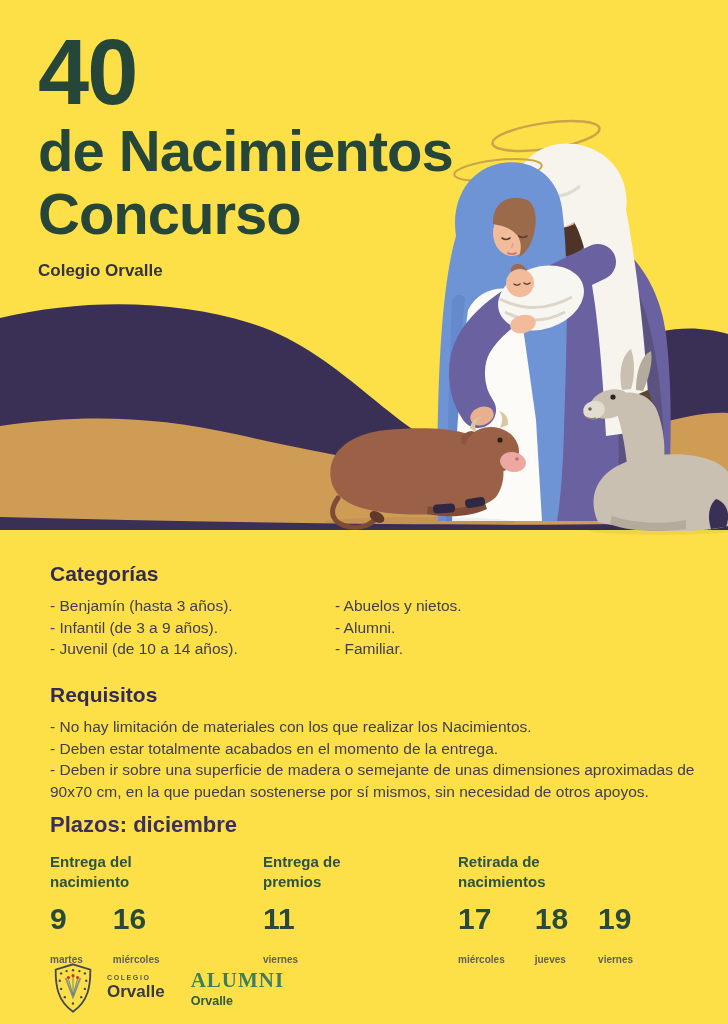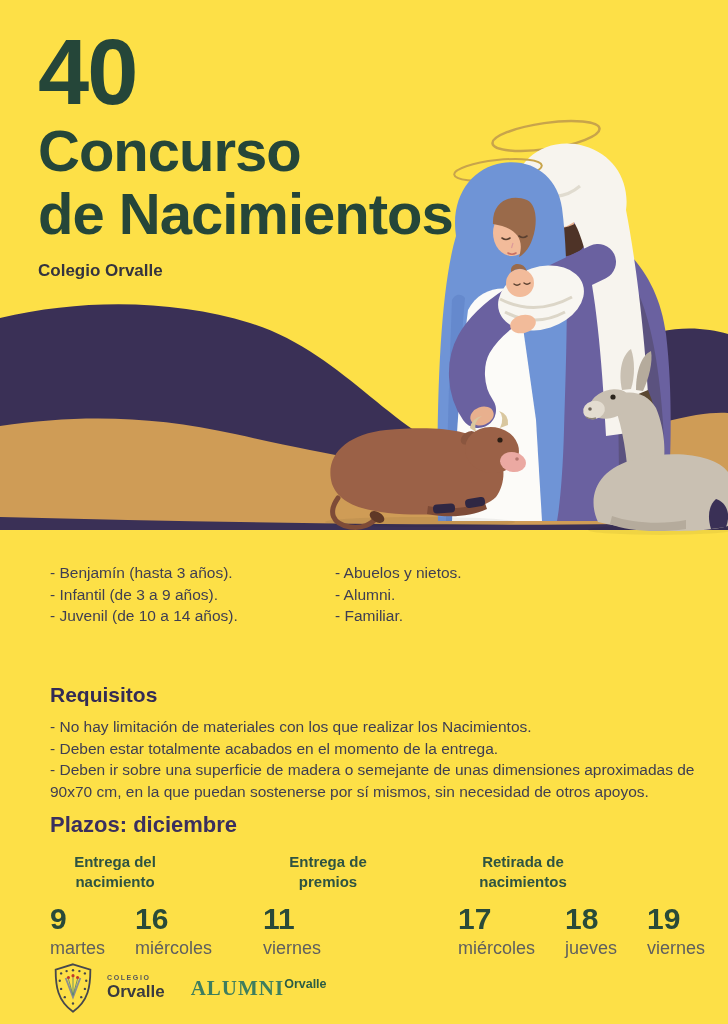--- a/index.html
+++ b/index.html
@@ -23,44 +23,44 @@
   .cat-col2{width:260px;}
   .requisitos{position:absolute;left:50px;top:683px;width:660px;z-index:3;}
   
   .plazos{position:absolute;left:50px;top:812px;width:640px;z-index:3;}
   .plazos-heading{font-size:22px;font-weight:700;color:#3a2f5e;margin:0 0 14px 0;}
   .plazo-cols{display:flex;}
   .plazo-col{display:flex;flex-direction:column;}
   .plazo-col.c1{width:213px;}
   .plazo-col.c2{width:195px;}
   .plazo-col.c3{width:220px;}
-  .plazo-label{font-size:15px;font-weight:700;color:#2e5342;line-height:1.32;width:130px;text-align:center;}
+  .plazo-label{font-size:15px;font-weight:700;color:#2e5342;line-height:1.32;width:130px;}
   .date-row{display:flex;gap:30px;margin-top:12px;}
   .date-group{display:flex;flex-direction:column;}
   .date-day{font-size:30px;font-weight:700;color:#294a39;line-height:1;}
-  .date-weekday{font-size:18px;color:#5f5f5f;margin-top:4px;}
+  .date-weekday{font-size:10px;color:#5f5f5f;margin-top:20px;font-weight:bold;}
   
   .footer{position:absolute;left:52px;top:962px;display:flex;align-items:center;z-index:3;}
   .shield{width:42px;height:52px;}
   .colegio-block{margin-left:13px;display:flex;flex-direction:column;justify-content:center;}
   .colegio-label{font-size:7px;letter-spacing:1.6px;color:#55575c;font-weight:700;}
   .colegio-name{font-size:17px;font-weight:700;color:#3a3b40;margin-top:1px;}
-  .alumni-block{margin-left:26px;display:flex;flex-direction:row;}
+  .alumni-block{margin-left:26px;display:flex;flex-direction:column;}
   .alumni-label{font-family:"Liberation Serif",serif;font-size:21px;font-weight:700;color:#3e7e5e;letter-spacing:1px;}
   .alumni-name{font-size:12.5px;font-weight:700;color:#2c5c44;margin-top:1px;}
 </style>
 </head>
 <body>
 
 <div class="page">
 
   <div class="title-block">
     <div class="title-number">40</div>
+    <div class="title-line">de Nacimientos</div>
     <div class="title-line">Concurso</div>
-    <div class="title-line">de Nacimientos</div>
     <div class="subtitle">Colegio Orvalle</div>
   </div>
 
   <svg class="hero-art" viewBox="0 0 728 560" aria-hidden="true">
 
     <path d="M0,318 C85,298 175,300 250,323 C345,352 398,442 472,457 C532,469 565,372 628,343 C668,324 702,327 728,334 L728,530 L0,530 Z" fill="#3a3056"></path>
 
     <path d="M0,426 C80,414 155,416 235,434 C325,454 385,466 455,469 C545,473 605,441 662,423 C692,414 715,412 728,413 L728,522 C520,528 250,523 0,517 Z" fill="#cf9c56"></path>
 
     <g>
@@ -134,20 +134,21 @@
       <path d="M716,499 C727,503 731,514 726,527 L711,529 C707,516 709,505 716,499 Z" fill="#3a3056"></path>
       <ellipse cx="610" cy="404" rx="21" ry="14" fill="#c9c0b2" transform="rotate(-18 610 404)"></ellipse>
       <ellipse cx="594" cy="410" rx="11" ry="9" fill="#e3dcd0" transform="rotate(-15 594 410)"></ellipse>
       <circle cx="590" cy="409" r="1.8" fill="#6b6258"></circle>
       <path d="M586,417 q5,3 10,1" fill="none" stroke="#8d8478" stroke-width="1.4"></path>
       <circle cx="613" cy="397" r="2.6" fill="#2a241c"></circle>
     </g>
   </svg>
 
   <section class="categorias">
+    <h2 class="section-heading">Categorías</h2>
     <div class="cat-cols">
       <div class="cat-col1">
         <p class="body-text">- Benjamín (hasta 3 años).</p>
         <p class="body-text">- Infantil (de 3 a 9 años).</p>
         <p class="body-text">- Juvenil (de 10 a 14 años).</p>
       </div>
       <div class="cat-col2">
         <p class="body-text">- Abuelos y nietos.</p>
         <p class="body-text">- Alumni.</p>
         <p class="body-text">- Familiar.</p>

